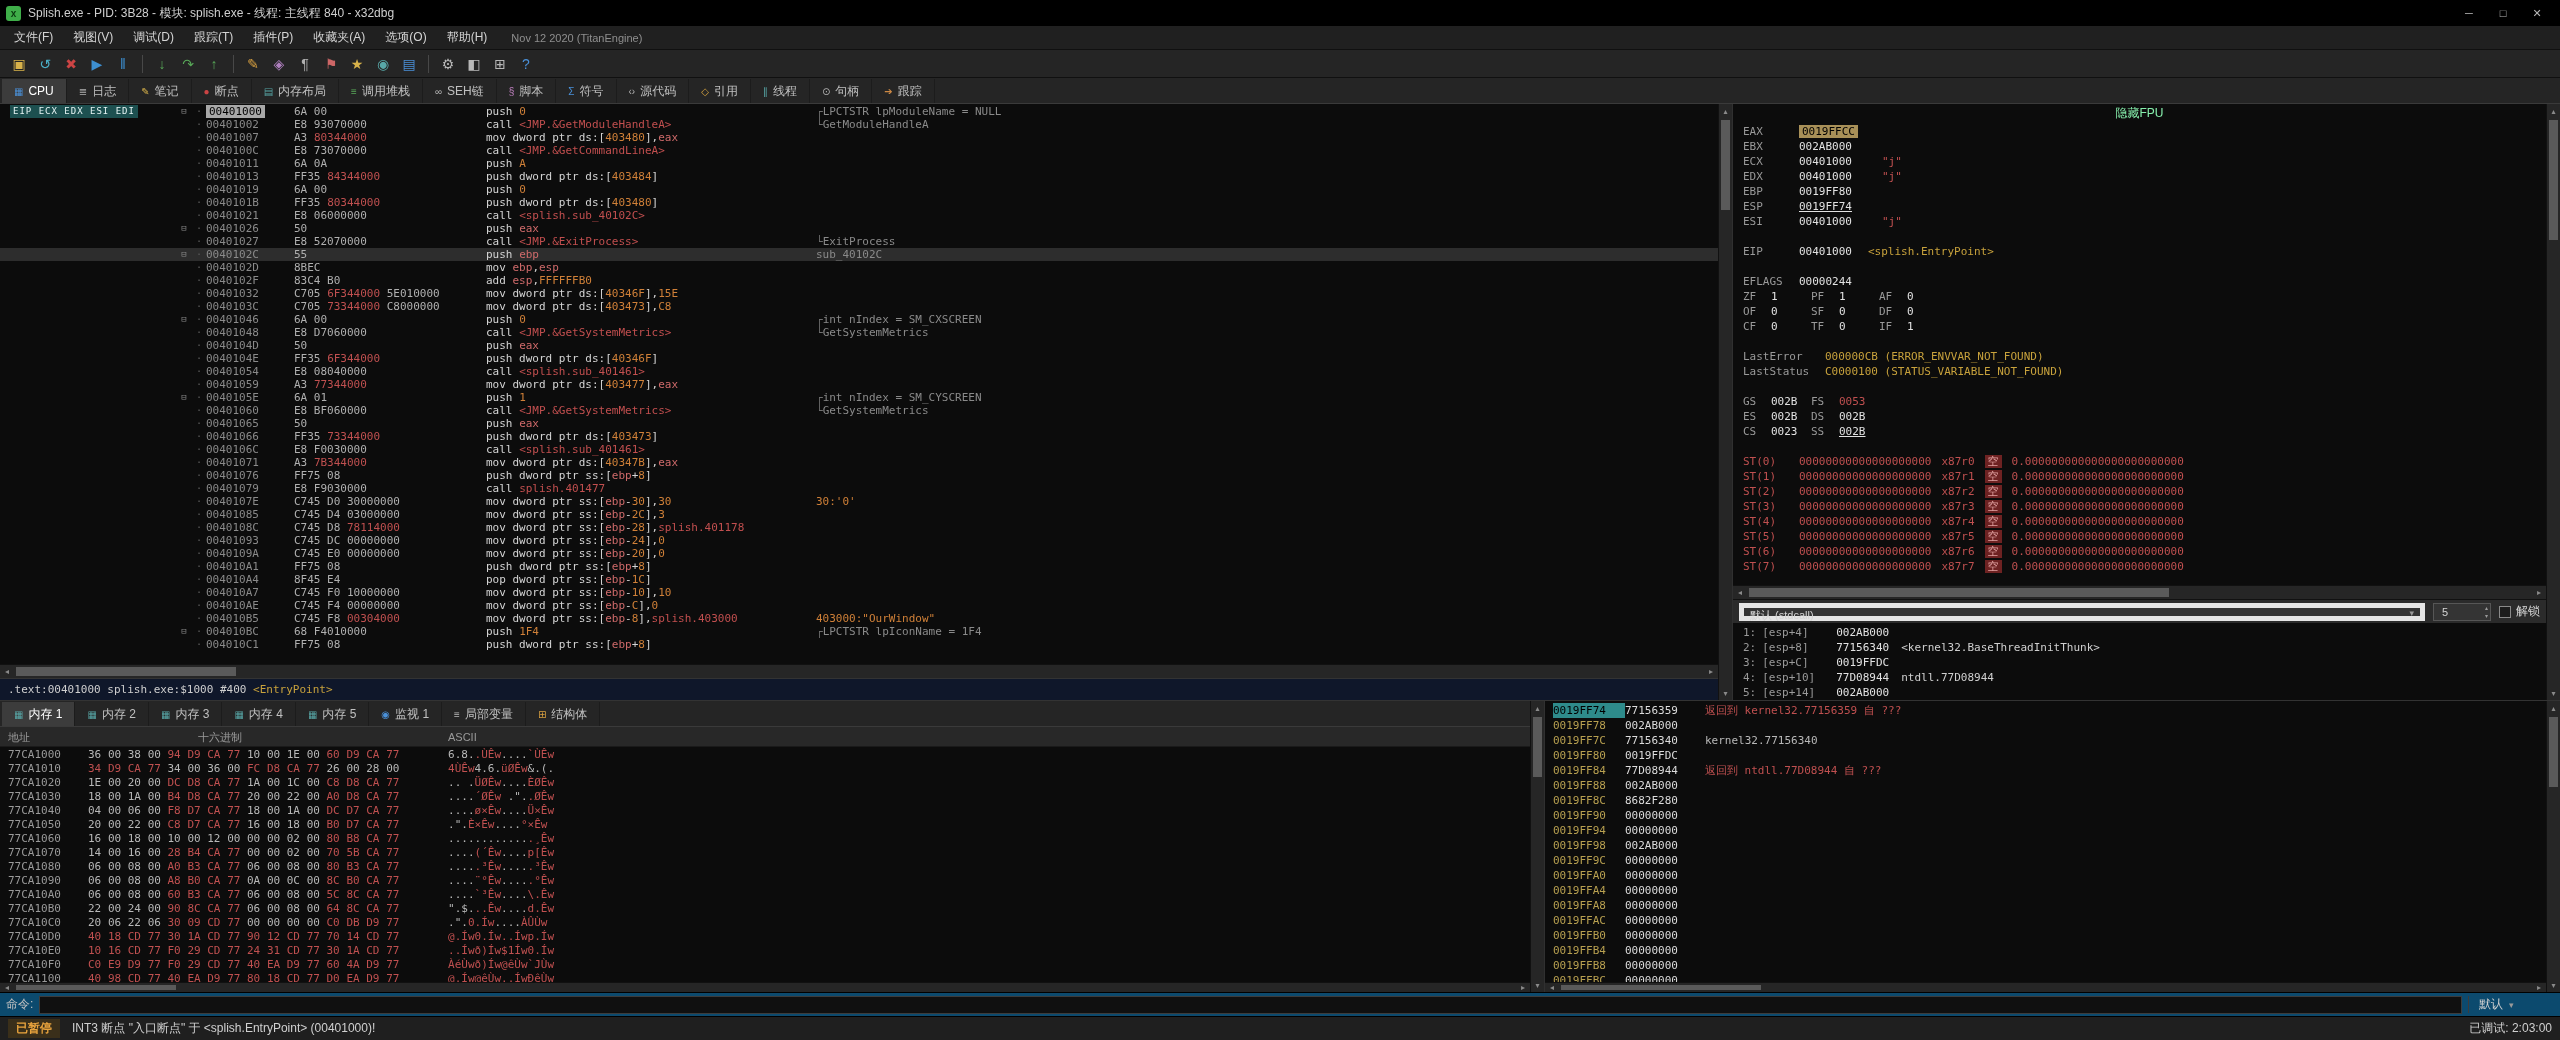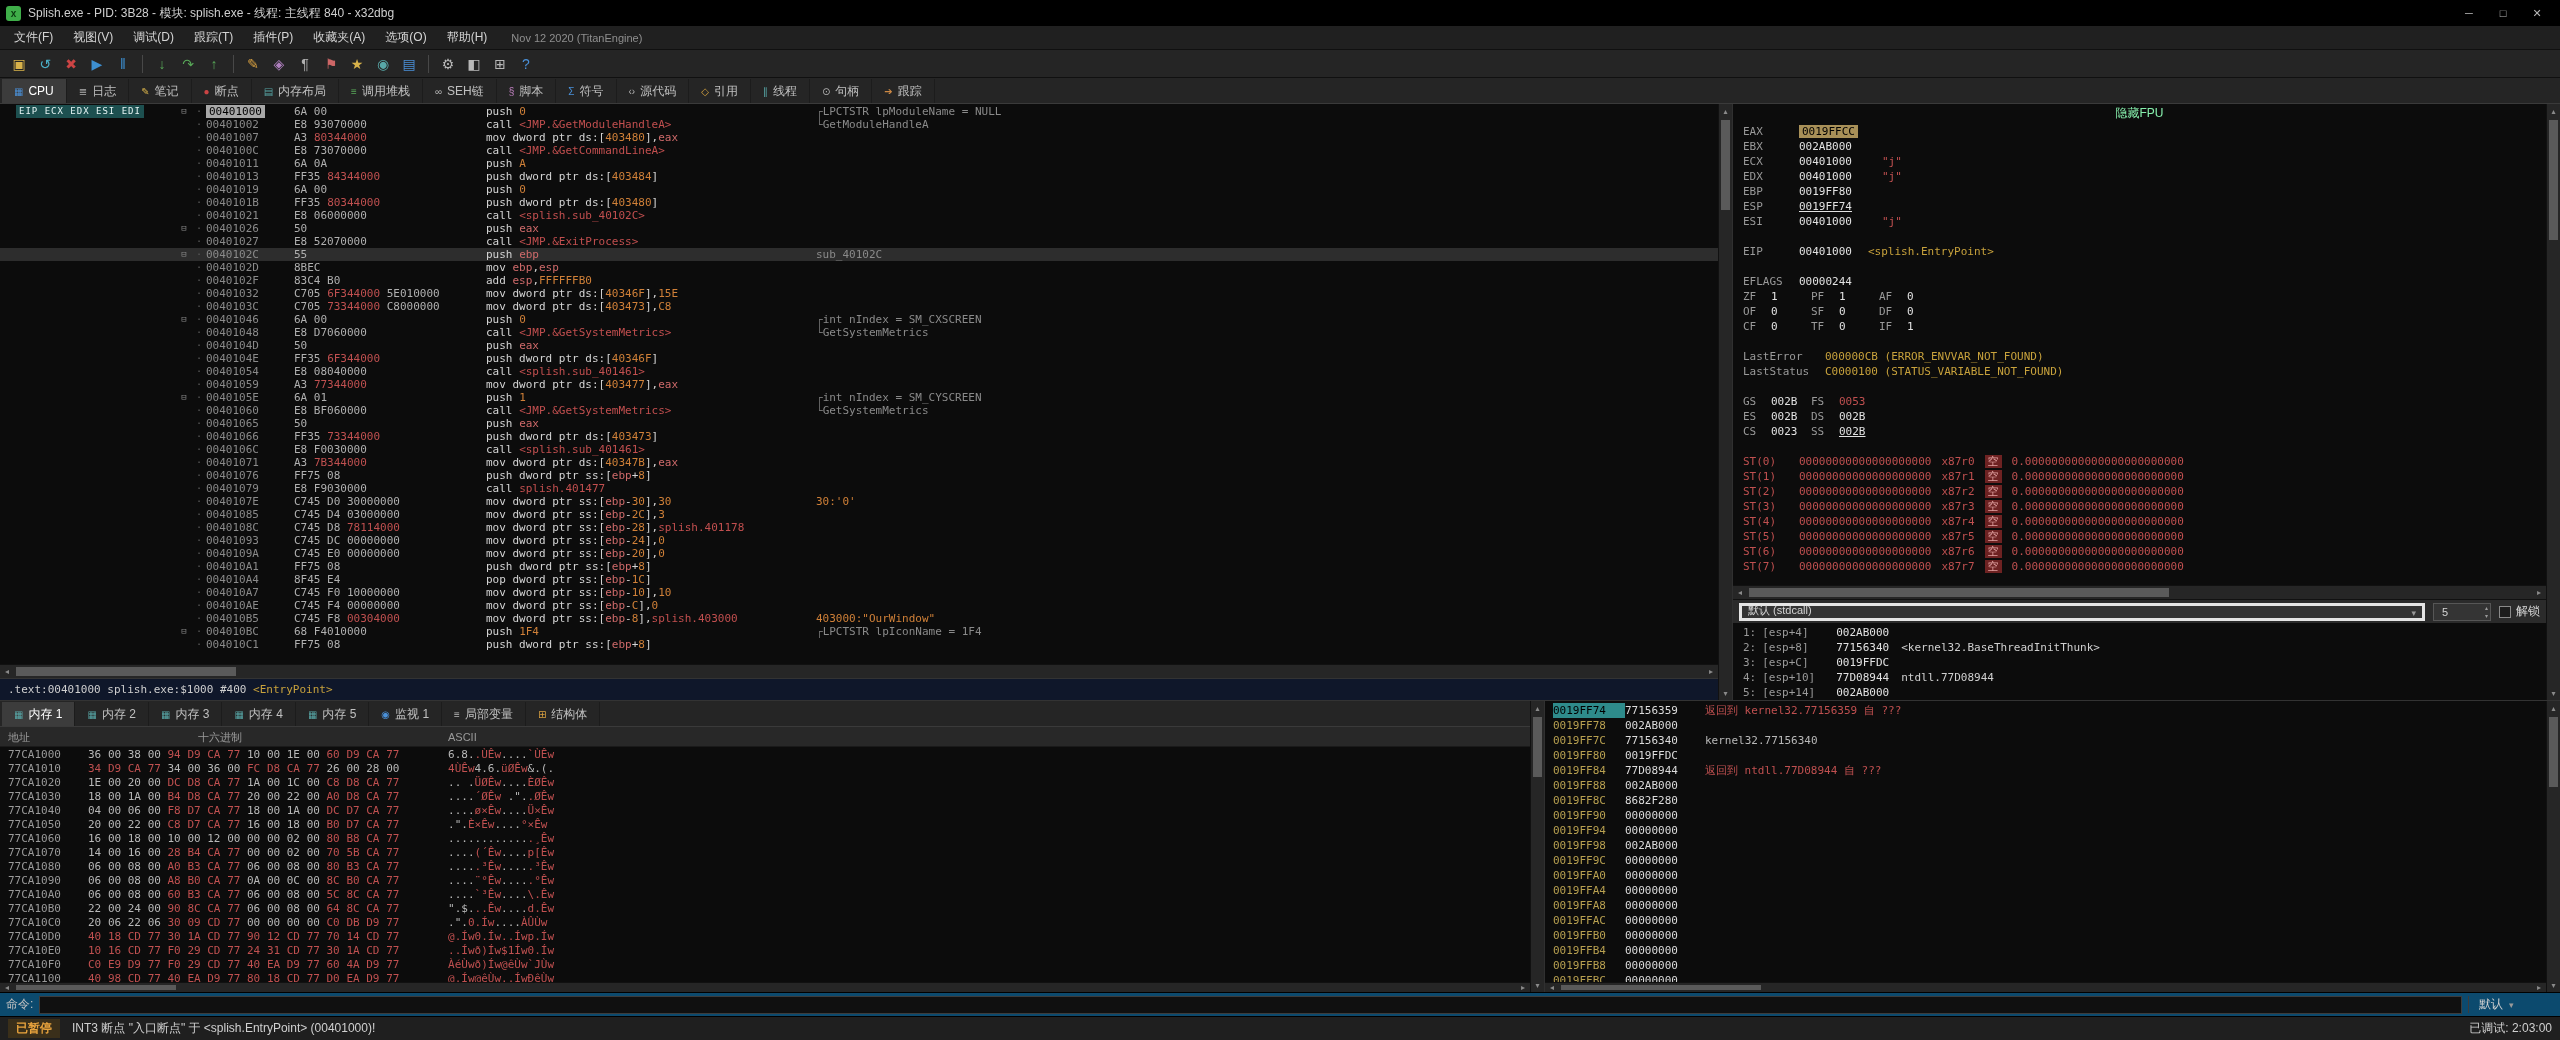--- a/index.html
+++ b/index.html
@@ -42,21 +42,21 @@
 
   
   .main { flex:1; min-height:0; display:flex; background:#0c0c0c; }
   .disasm-col { width:1718px; flex:none; display:flex; flex-direction:column; }
   .disasm { flex:1; min-height:0; overflow:hidden; background:#0c0c0c; padding-top:1px; }
 
   .drow { display:flex; height:13px; line-height:13px; font-family:"DejaVu Sans Mono",monospace;
     font-size:11px; white-space:nowrap; }
   .drow.sel { background:#2d2d2d; }
   .g { width:206px; flex:none; display:flex; align-items:center; }
-  .greg { font-size:9px; color:#e6f4f4; background:#1d5050; padding:0 3px; margin-left:16px;
+  .greg { font-size:9px; color:#e6f4f4; background:#1d5050; padding:0 3px; margin-left:10px;
     letter-spacing:1px; }
   .gfold { margin-left:auto; width:16px; text-align:center; color:#8a8a8a; font-size:9px; }
   .gdot { width:14px; text-align:center; color:#565656; }
   .a { width:88px; flex:none; color:#8a8a8a; }
   .achip { background:#a8a8a8; color:#000; padding:0 3px; }
   .b { width:192px; flex:none; color:#b0b0b0; }
   .i { width:330px; flex:none; color:#d4d4d4; }
   .c { flex:1; color:#8a8a8a; overflow:hidden; }
   .c.cstr { color:#d08038; }
   .cpfx { color:#6f6f6f; }
@@ -98,22 +98,22 @@
   .flv { display:inline-block; min-width:40px; color:#e2e2e2; }
   .flv.red { color:#c05050; }
   .rex { color:#c05050; margin-left:30px; }
   .rsym { color:#c8a23c; margin-left:16px; }
   .gold { color:#c8a23c; }
   .fv { color:#c05050; margin-right:10px; }
   .ftag { background:#6e2222; color:#e0a0a0; padding:0 3px; margin-right:10px; }
 
   .convbar { height:24px; flex:none; background:#2b2b2b; border-top:1px solid #111; display:flex;
     align-items:center; padding:0 6px; gap:8px; }
-  .combo { flex:1; height:18px; background:#343434; border:3px solid #e5e5e5; color:#d4d4d4;
-    font-size:11px; display:flex; align-items:flex-end; padding:0 6px; }
+  .combo { flex:1; height:18px; background:#343434; border:5px solid #e5e5e5; color:#d4d4d4;
+    font-size:11px; display:flex; align-items:flex-start; padding:0 6px; }
   .combo-arrow { margin-left:auto; color:#9a9a9a; font-size:9px; }
   .spin { width:58px; height:18px; background:#343434; border:1px solid #565656; color:#d4d4d4;
     font-size:11px; display:flex; align-items:center; padding-left:8px; }
   .spin-btns { margin-left:auto; display:flex; flex-direction:column; color:#9a9a9a; font-size:6px;
     line-height:8px; padding-right:2px; }
   .chk { display:flex; align-items:center; gap:5px; color:#d4d4d4; font-size:12px; }
   .chk .box { width:12px; height:12px; background:#1c1c1c; border:1px solid #8a8a8a; }
 
   .args { flex:none; padding-top:2px; }
   .arow { height:15px; line-height:15px; padding-left:10px; font-family:"DejaVu Sans Mono",monospace;
@@ -423,20 +423,21 @@
           </div>
           <div class="drow">
             <span class="g">
               <span class="greg" style="background:none;"></span>
               <span class="gfold"></span>
               <span class="gdot">·</span>
             </span>
             <span class="a">00401027</span>
             <span class="b">E8 52070000</span>
             <span class="i">call <span class="cl">&lt;JMP.&amp;ExitProcess&gt;</span></span>
+            <span class="c"><span class="cpfx">└</span>ExitProcess</span>
           </div>
           <div class="drow sel">
             <span class="g">
               <span class="greg" style="background:none;"></span>
               <span class="gfold">⊟</span>
               <span class="gdot">·</span>
             </span>
             <span class="a">0040102C</span>
             <span class="b">55</span>
             <span class="i">push <span class="cr">ebp</span></span>

